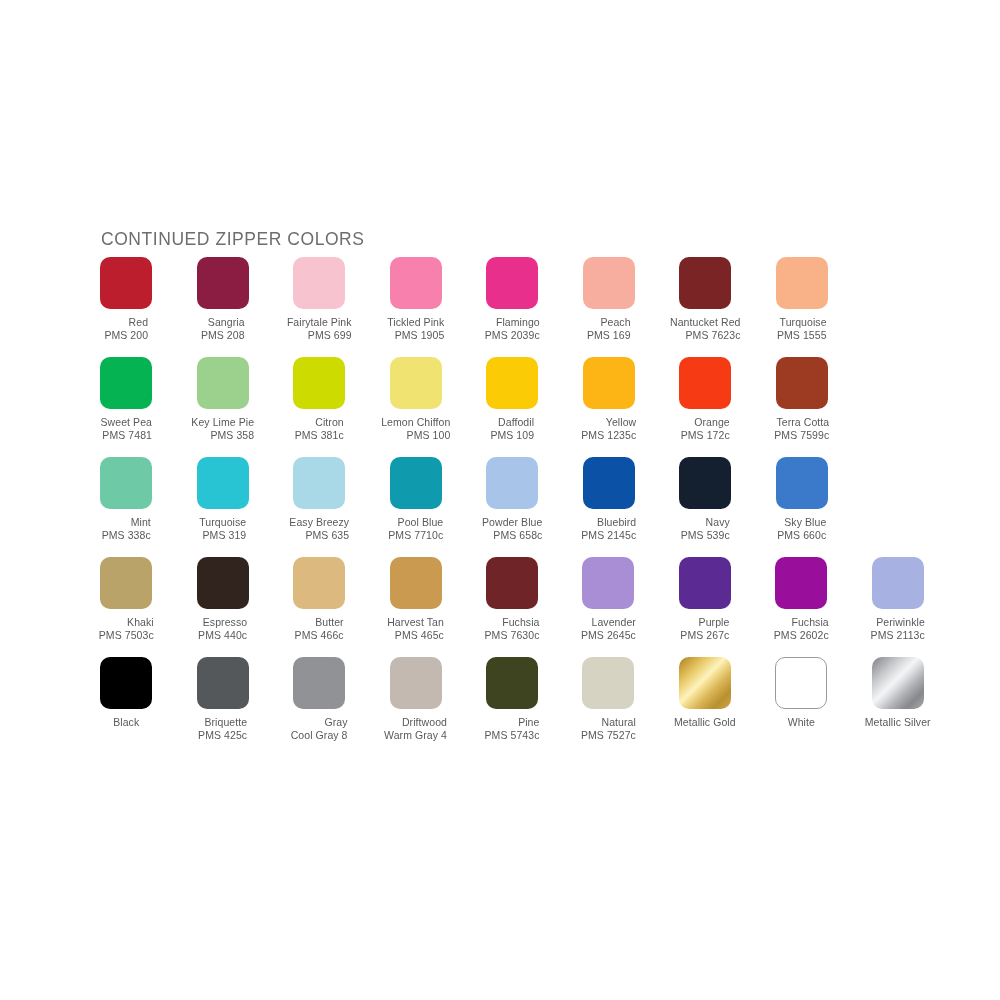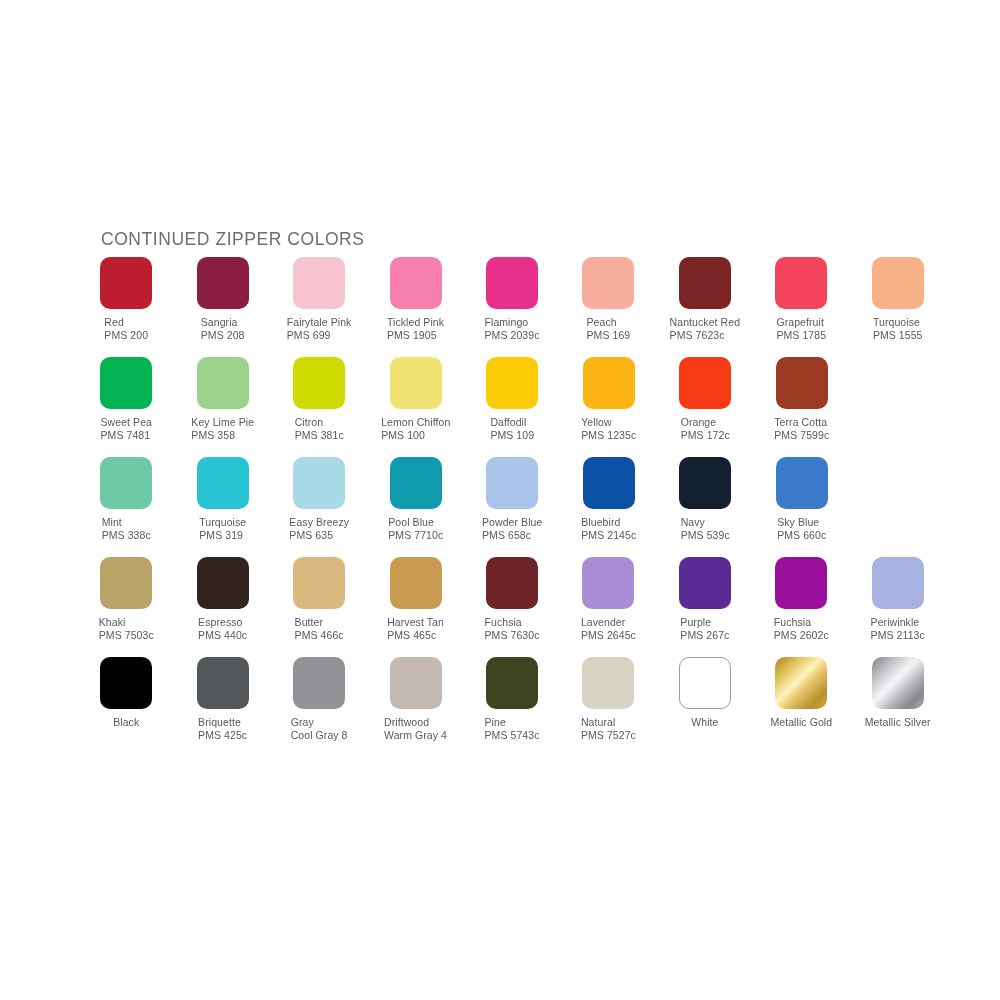--- a/index.html
+++ b/index.html
@@ -62,21 +62,21 @@
     border-radius: 10px;
     box-sizing: border-box;
   }
 
   .swatch-chip.outlined {
     border: 1px solid #9b9b9b;
   }
 
   .swatch-labels {
     margin-top: 7px;
-    text-align: left;
+    text-align: right;
     color: #58595b;
     font-size: 10.5px;
     line-height: 12.6px;
     letter-spacing: 0.08px;
     white-space: nowrap;
   }
 
   .swatch-name { display: block; }
   .swatch-code { display: block; }
   .swatch-code:empty { display: none; }
@@ -133,27 +133,20 @@
           </div>
         </div>
         <div class="swatch-cell">
           <div class="swatch-chip" style="background:#7a2426;"></div>
           <div class="swatch-labels">
             <span class="swatch-name">Nantucket Red</span>
             <span class="swatch-code">PMS 7623c</span>
           </div>
         </div>
         <div class="swatch-cell">
-          <div class="swatch-chip" style="background:#f4445a;"></div>
-          <div class="swatch-labels">
-            <span class="swatch-name">Grapefruit</span>
-            <span class="swatch-code">PMS 1785</span>
-          </div>
-        </div>
-        <div class="swatch-cell">
           <div class="swatch-chip" style="background:#f9b287;"></div>
           <div class="swatch-labels">
             <span class="swatch-name">Turquoise</span>
             <span class="swatch-code">PMS 1555</span>
           </div>
         </div>
       </div>
       <div class="swatch-row">
         <div class="swatch-cell">
           <div class="swatch-chip" style="background:#05b352;"></div>
@@ -371,32 +364,32 @@
           </div>
         </div>
         <div class="swatch-cell">
           <div class="swatch-chip" style="background:#d7d3c3;"></div>
           <div class="swatch-labels">
             <span class="swatch-name">Natural</span>
             <span class="swatch-code">PMS 7527c</span>
           </div>
         </div>
         <div class="swatch-cell">
+          <div class="swatch-chip" style="background: linear-gradient(135deg, #9d7b22 0%, #c9a13e 12%, #e8c966 27%, #fdf3bd 45%, #f2dc8e 52%, #d9b253 66%, #b8902f 82%, #cfa845 100%);"></div>
+          <div class="swatch-labels">
+            <span class="swatch-name">Metallic Gold</span>
+          </div>
+        </div>
+        <div class="swatch-cell">
           <div class="swatch-chip outlined" style="background:#ffffff;"></div>
           <div class="swatch-labels">
             <span class="swatch-name">White</span>
           </div>
         </div>
         <div class="swatch-cell">
-          <div class="swatch-chip" style="background: linear-gradient(135deg, #9d7b22 0%, #c9a13e 12%, #e8c966 27%, #fdf3bd 45%, #f2dc8e 52%, #d9b253 66%, #b8902f 82%, #cfa845 100%);"></div>
-          <div class="swatch-labels">
-            <span class="swatch-name">Metallic Gold</span>
-          </div>
-        </div>
-        <div class="swatch-cell">
           <div class="swatch-chip" style="background: linear-gradient(135deg, #7d7f83 0%, #a0a2a6 12%, #c9cbce 27%, #f4f5f6 45%, #e0e1e3 52%, #b0b2b6 66%, #86888c 82%, #a9abaf 100%);"></div>
           <div class="swatch-labels">
             <span class="swatch-name">Metallic Silver</span>
           </div>
         </div>
       </div>
     </div>
 
 </div>
 

